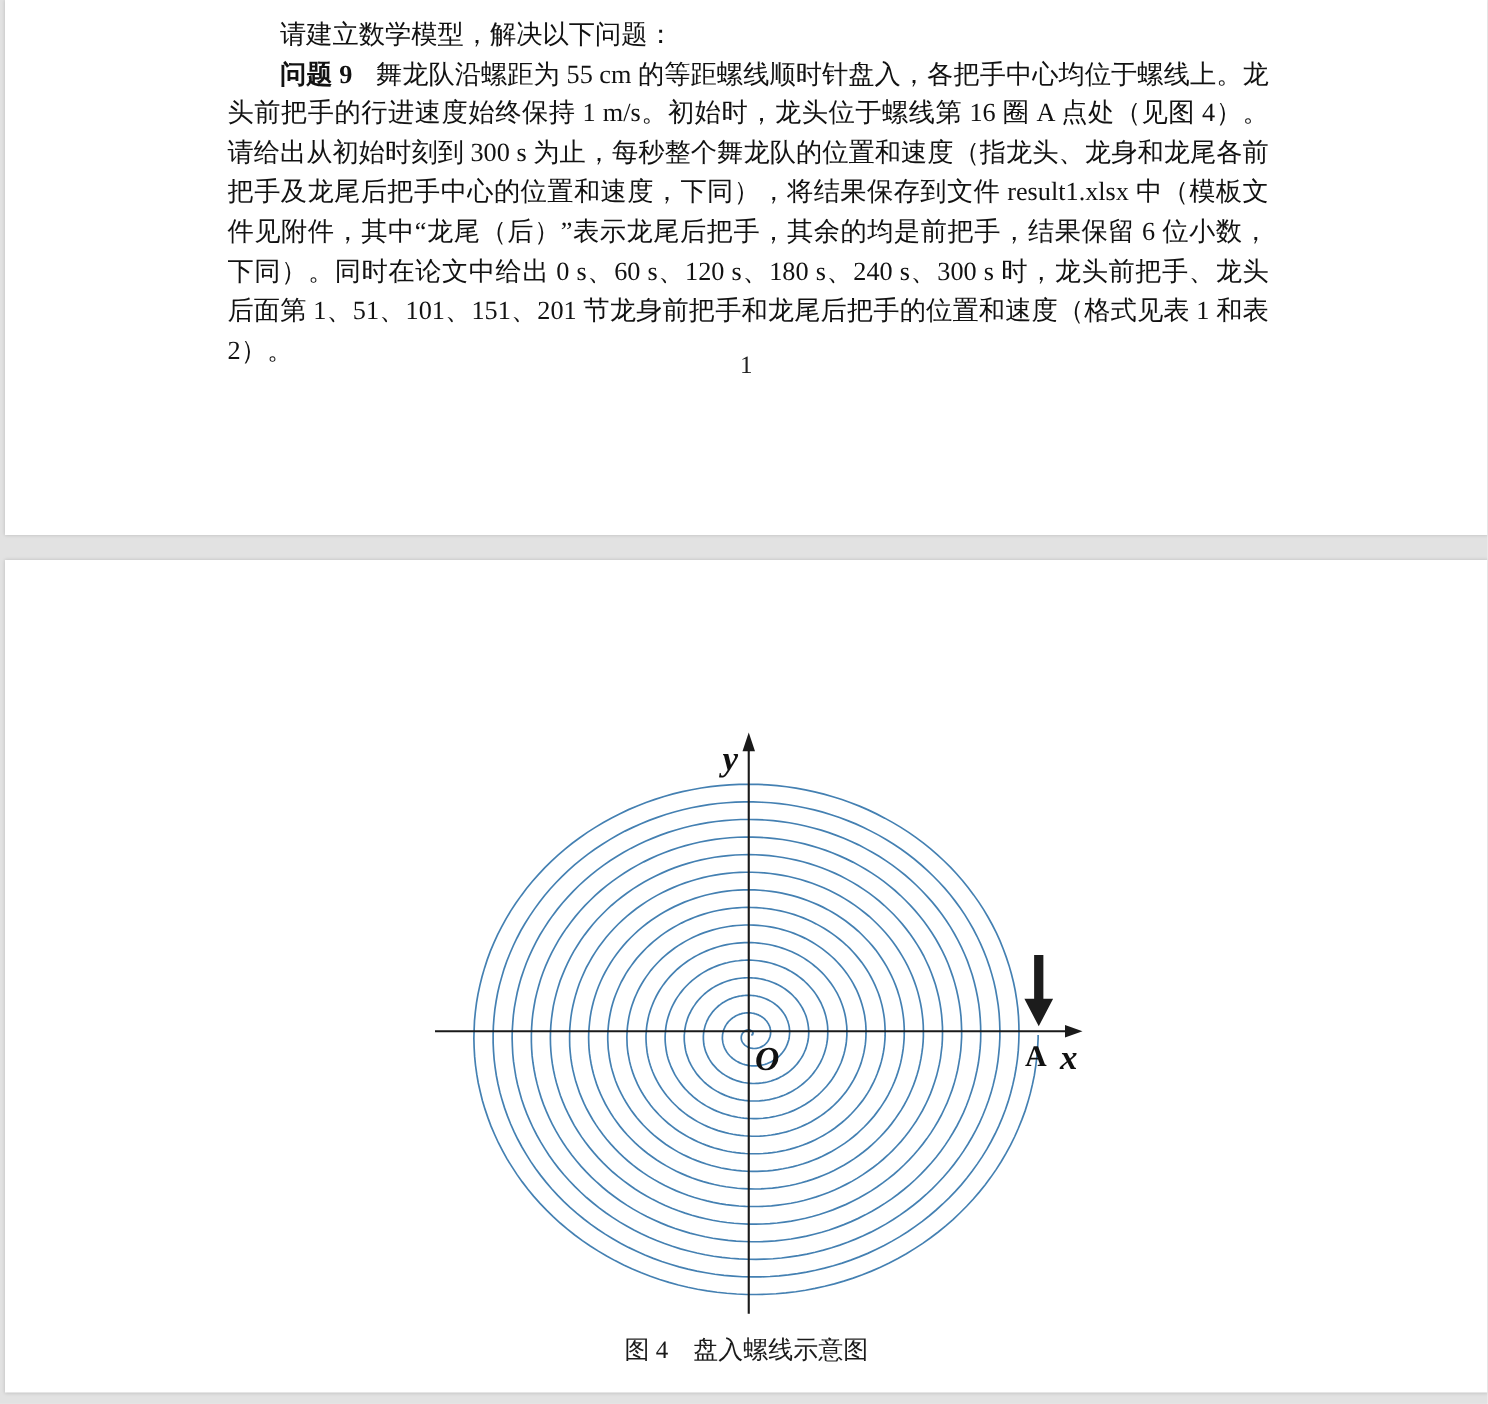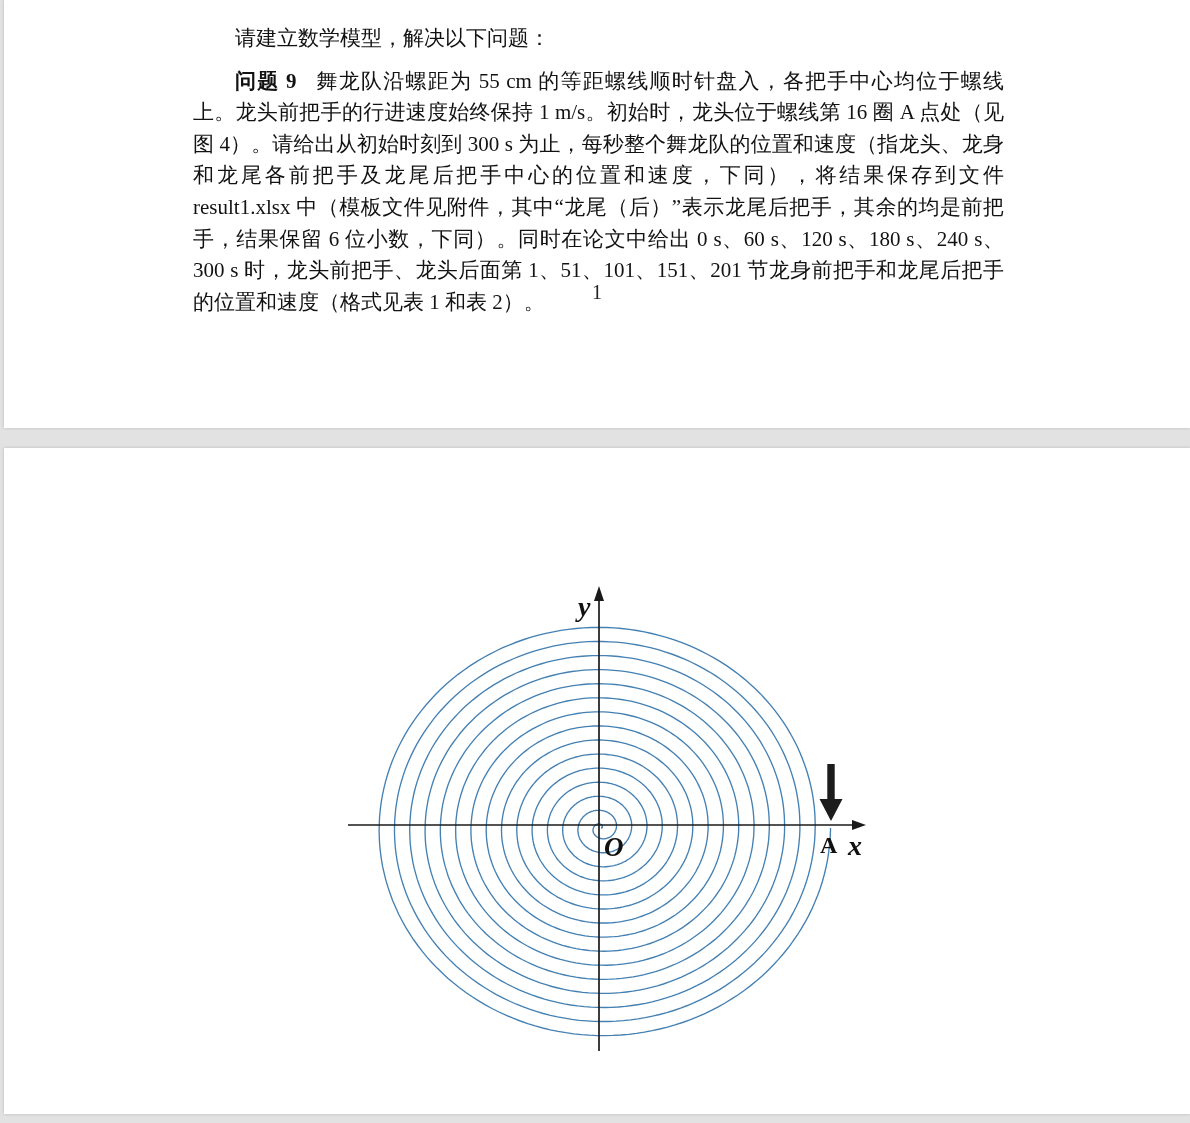--- a/index.html
+++ b/index.html
@@ -28,21 +28,21 @@
     position: absolute;
     left: 178px;
     top: 12px;
     width: 833px;
     font-size: 21px;
     line-height: 31.6px;
     color: #121212;
     text-align: justify;
     text-justify: inter-ideograph;
   }
-  .textblock p { margin: 11px; text-indent: 2em; }
+  .textblock p { margin: 0; text-indent: 2em; }
   .prob-label { font-weight: bold; margin-right: 0.9em; }
 
   .pagenum {
     position: absolute;
     top: 281px;
     left: 0;
     width: 100%;
     text-align: center;
     font-size: 20px;
     color: #222;
@@ -106,15 +106,18 @@
       <polygon points="595,586 590,601 600,601" fill="#1a1a1a"></polygon>
 
       <polygon points="823.3,764 830.7,764 830.7,799 838.5,799 827,821 815.5,799 823.3,799" fill="#1c1c1c"></polygon>
 
       <text class="axis-label italic" x="574" y="616" font-size="28">y</text>
       <text class="axis-label italic" x="844" y="855" font-size="28">x</text>
       <text class="axis-label italic" x="600" y="856" font-size="27">O</text>
       <text class="axis-label" x="816" y="853" font-size="24">A</text>
     </svg>
 
+    <div class="fig-caption">
+      <span class="cap-no">图 4</span><span>盘入螺线示意图</span>
+    </div>
   </div>
 
 </div>
 
 </body></html>

